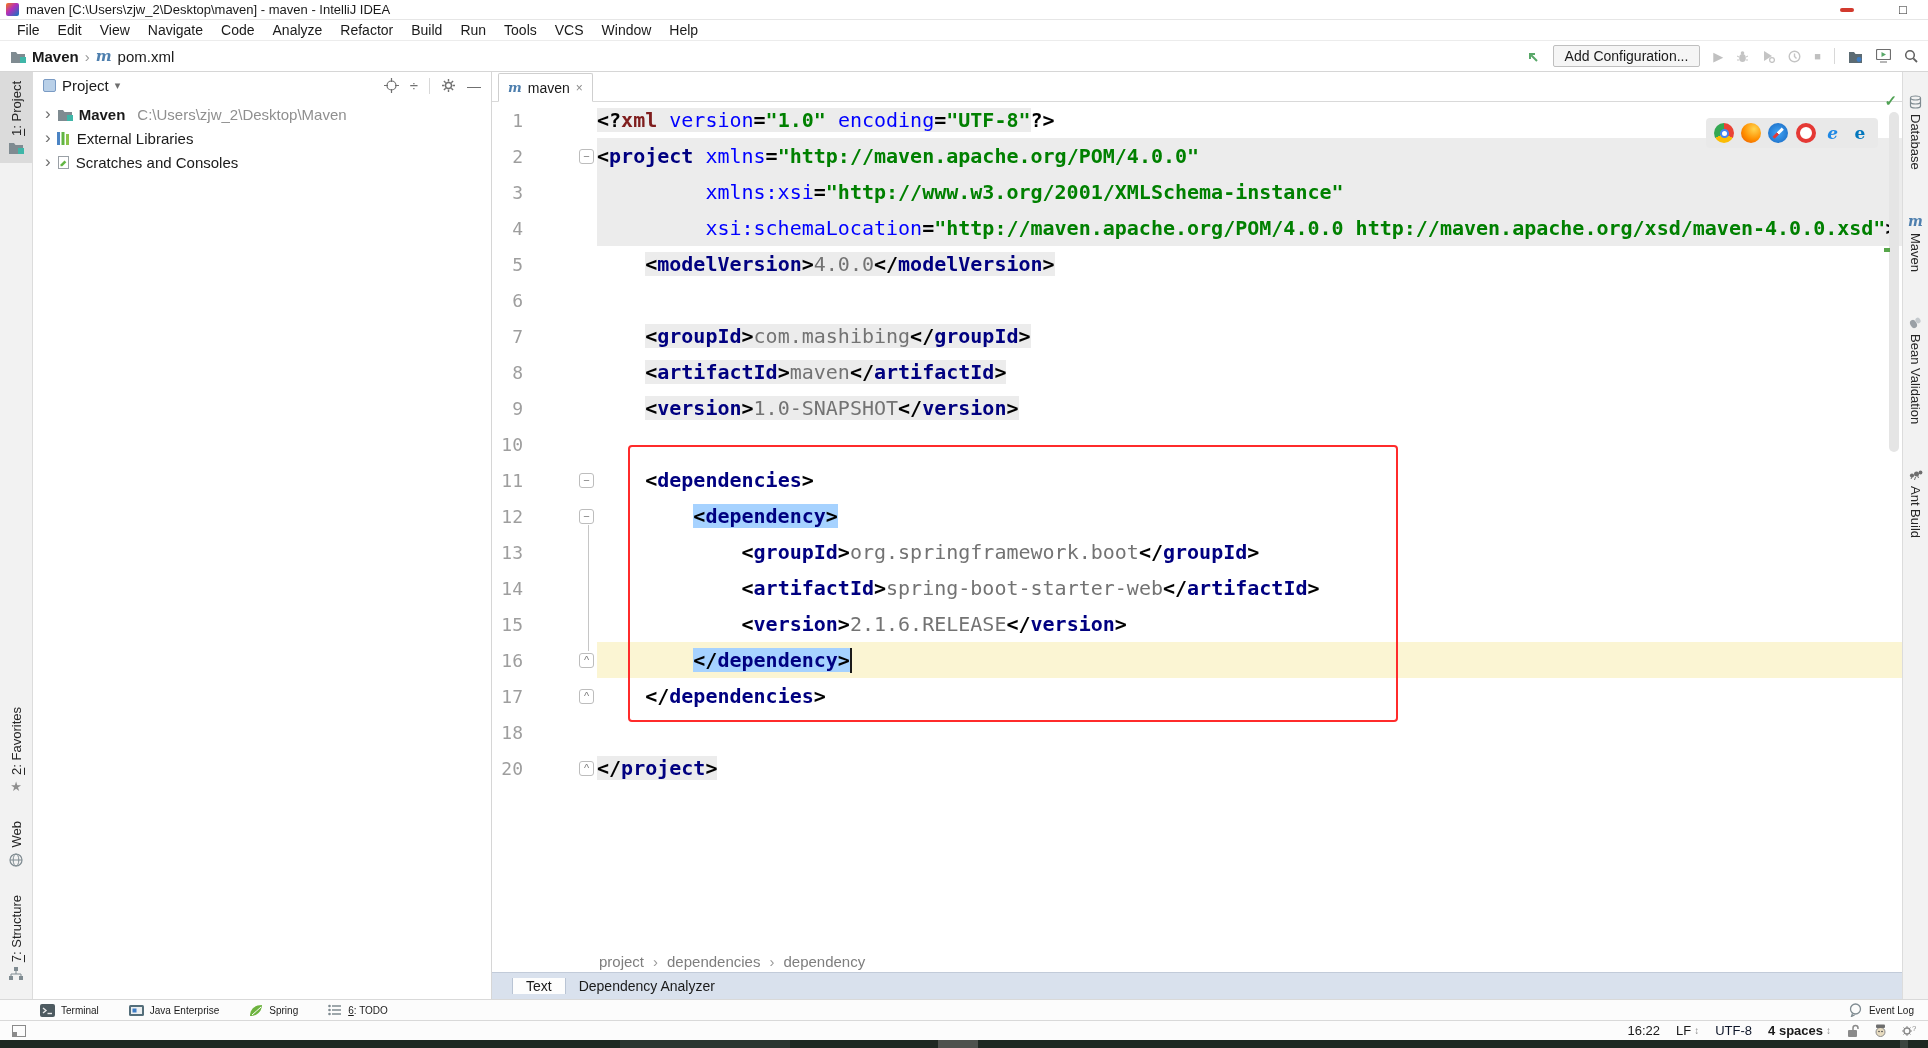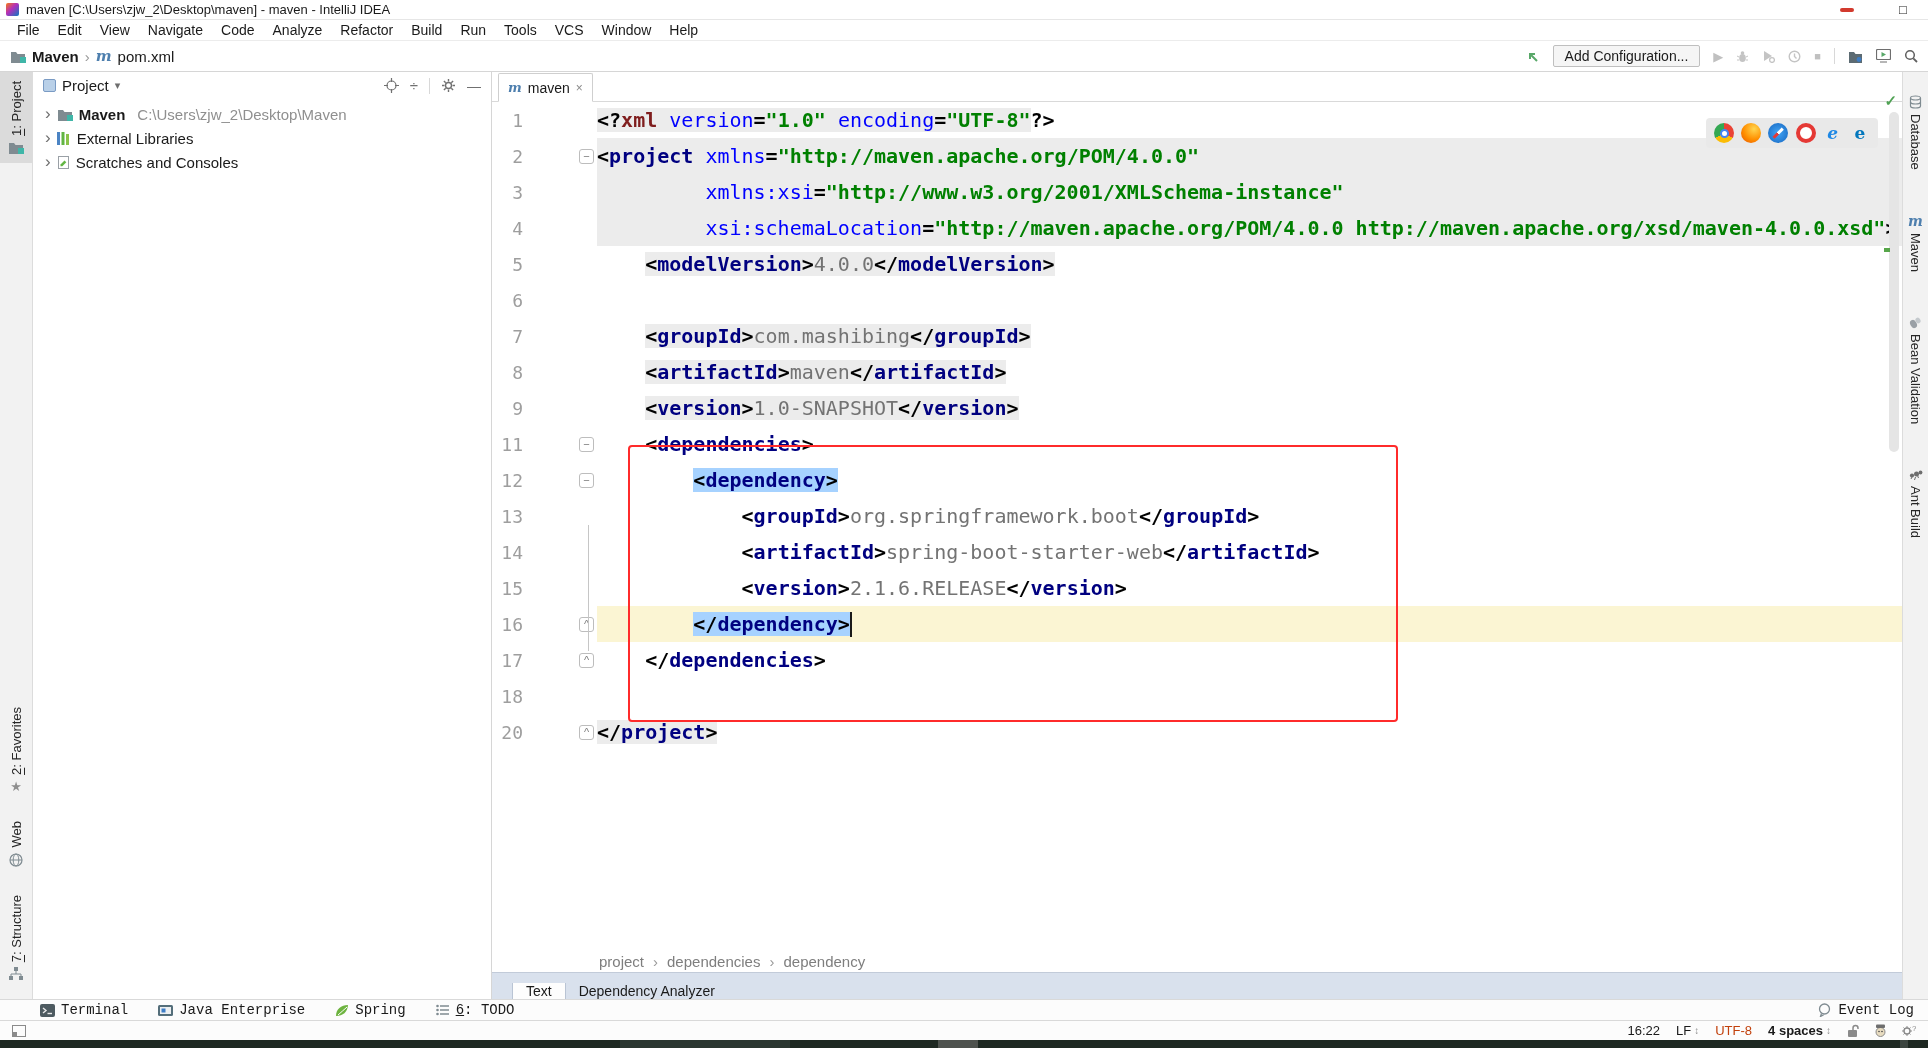--- a/index.html
+++ b/index.html
@@ -84,35 +84,35 @@
   .fold-line { position:absolute; left:96px; top:423px; width:1px; height:126px; background:#C6C6C6; }
   .red-box { position:absolute; left:136px; top:343px; width:770px; height:277px; border:2px solid #FF2B2B; border-radius:4px; pointer-events:none; }
   .browser-panel { position:absolute; left:1214px; top:16px; width:172px; height:30px; background:#E9E9E9; border-radius:4px;
                    display:flex; align-items:center; justify-content:space-between; padding:0 8px; }
   .bico { width:20px; height:20px; border-radius:50%; display:flex; align-items:center; justify-content:center; flex:none; }
   .inspect-ok { position:absolute; right:5px; top:20px; color:#4FA254; font-size:15px; font-weight:bold; font-family:"Liberation Sans",sans-serif; }
   .scroll-thumb { position:absolute; right:3px; top:40px; width:10px; height:340px; background:#E5E5E5; border-radius:5px; }
   .stripe-mark { position:absolute; right:12px; top:176px; width:6px; height:4px; background:#57A64A; }
 
   .breadcrumbs { height:22px; display:flex; align-items:center; padding-left:107px; font-size:15px; color:#7E7E7E; gap:9px; background:#fff; flex:none; }
-  .bottom-tabs { height:27px; background:#D9E1ED; border-top:1px solid #C2CBD9; display:flex; align-items:flex-end; padding-left:20px;
+  .bottom-tabs { height:27px; background:#D9E1ED; border-top:1px solid #C2CBD9; display:flex; align-items:center; padding-left:20px;
                  font-size:14px; flex:none; }
   .btab { display:flex; align-items:center; padding:0 13px; color:#1a1a1a; }
   .btab.sel { background:#FDFDFD; border-left:1px solid #B9C4D4; border-right:1px solid #B9C4D4; }
 
   
   .bottombar { position:absolute; left:0; top:999px; width:100%; height:21px; border-top:1px solid #D9D9D9; background:#FCFCFC;
-               display:flex; align-items:center; font-size:14px; padding:0 14px 0 40px; gap:30px;font-family:Liberation Mono, monospace; }
+               display:flex; align-items:center; font-size:10px; padding:0 14px 0 40px; gap:30px; }
   .bb-item { display:flex; align-items:center; gap:6px; }
   .bb-right { margin-left:auto; display:flex; align-items:flex-start; gap:6px; }
   .statusbar { position:absolute; left:0; top:1020px; width:100%; height:20px; border-top:1px solid #D9D9D9; background:#FCFCFC;
                display:flex; align-items:center; font-size:13px; padding:0 12px; }
   .sb-right { margin-left:auto; display:flex; gap:16px; }
   .sb-item { display:flex; align-items:center; gap:3px; }
-  .muted { color:#c2410c; }
+  .muted { color:#0f172a; }
   .updown { color:#8A8A8A; font-size:10px; }
   .taskbar { position:absolute; left:0; top:1040px; width:100%; height:8px; background:#1E2822; }
   .tb-block1 { position:absolute; left:620px; top:0; width:170px; height:8px; background:#2A3630; }
   .tb-block2 { position:absolute; left:938px; top:0; width:40px; height:8px; background:#4E524E; }
   .tb-sliver { position:absolute; left:1900px; top:0; width:8px; height:8px; background:#3C4540; }
   u { text-decoration:underline; }
 </style>
 </head>
 <body>
 
@@ -369,20 +369,25 @@
           </div>
           <div class="code-row">
             <span class="gut-num">8</span>
             <span class="gut-fold"></span>
             <span class="code"><span class="c-x">    </span><span class="c-p bg-g">&lt;</span><span class="c-t bg-g">artifactId</span><span class="c-p bg-g">&gt;</span><span class="c-x bg-g">maven</span><span class="c-p bg-g">&lt;/</span><span class="c-t bg-g">artifactId</span><span class="c-p bg-g">&gt;</span></span>
           </div>
           <div class="code-row">
             <span class="gut-num">9</span>
             <span class="gut-fold"></span>
             <span class="code"><span class="c-x">    </span><span class="c-p bg-g">&lt;</span><span class="c-t bg-g">version</span><span class="c-p bg-g">&gt;</span><span class="c-x bg-g">1.0-SNAPSHOT</span><span class="c-p bg-g">&lt;/</span><span class="c-t bg-g">version</span><span class="c-p bg-g">&gt;</span></span>
+          </div>
+          <div class="code-row">
+            <span class="gut-num">10</span>
+            <span class="gut-fold"></span>
+            <span class="code"></span>
           </div>
           <div class="code-row">
             <span class="gut-num">11</span>
             <span class="gut-fold">
               <span class="fold-box">−</span>
             </span>
             <span class="code"><span class="c-x">    </span><span class="c-p">&lt;</span><span class="c-t">dependencies</span><span class="c-p">&gt;</span></span>
           </div>
           <div class="code-row">
             <span class="gut-num">12</span>

